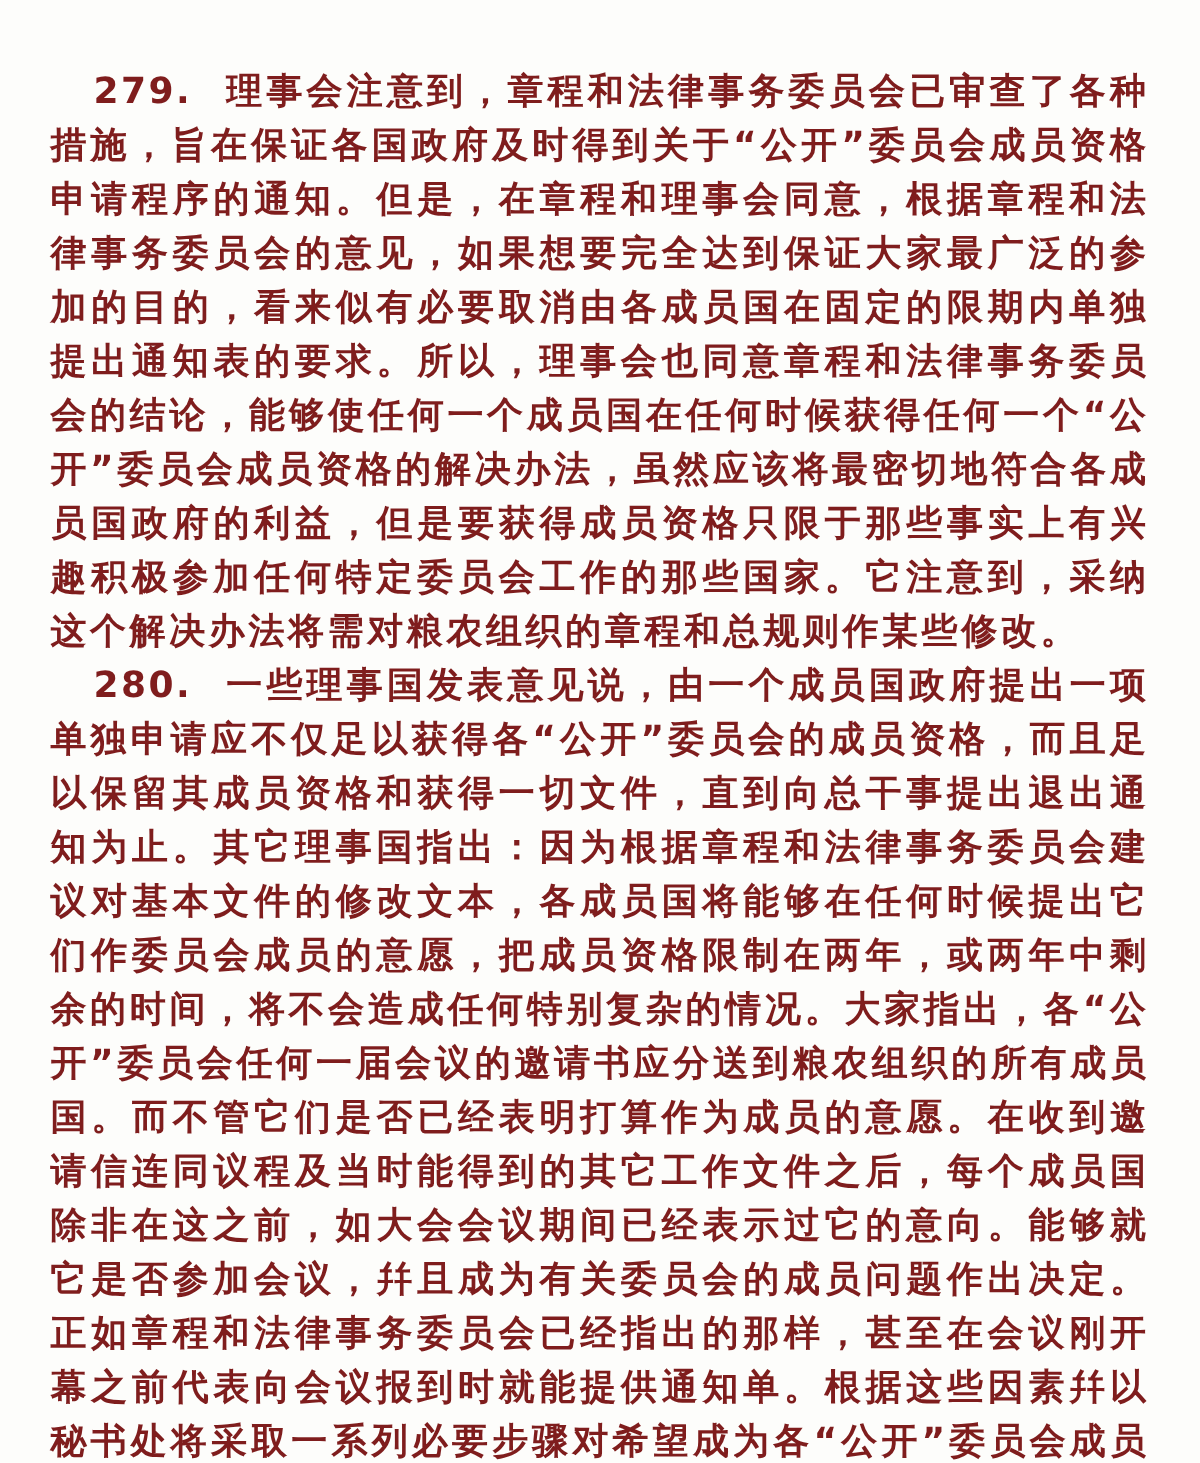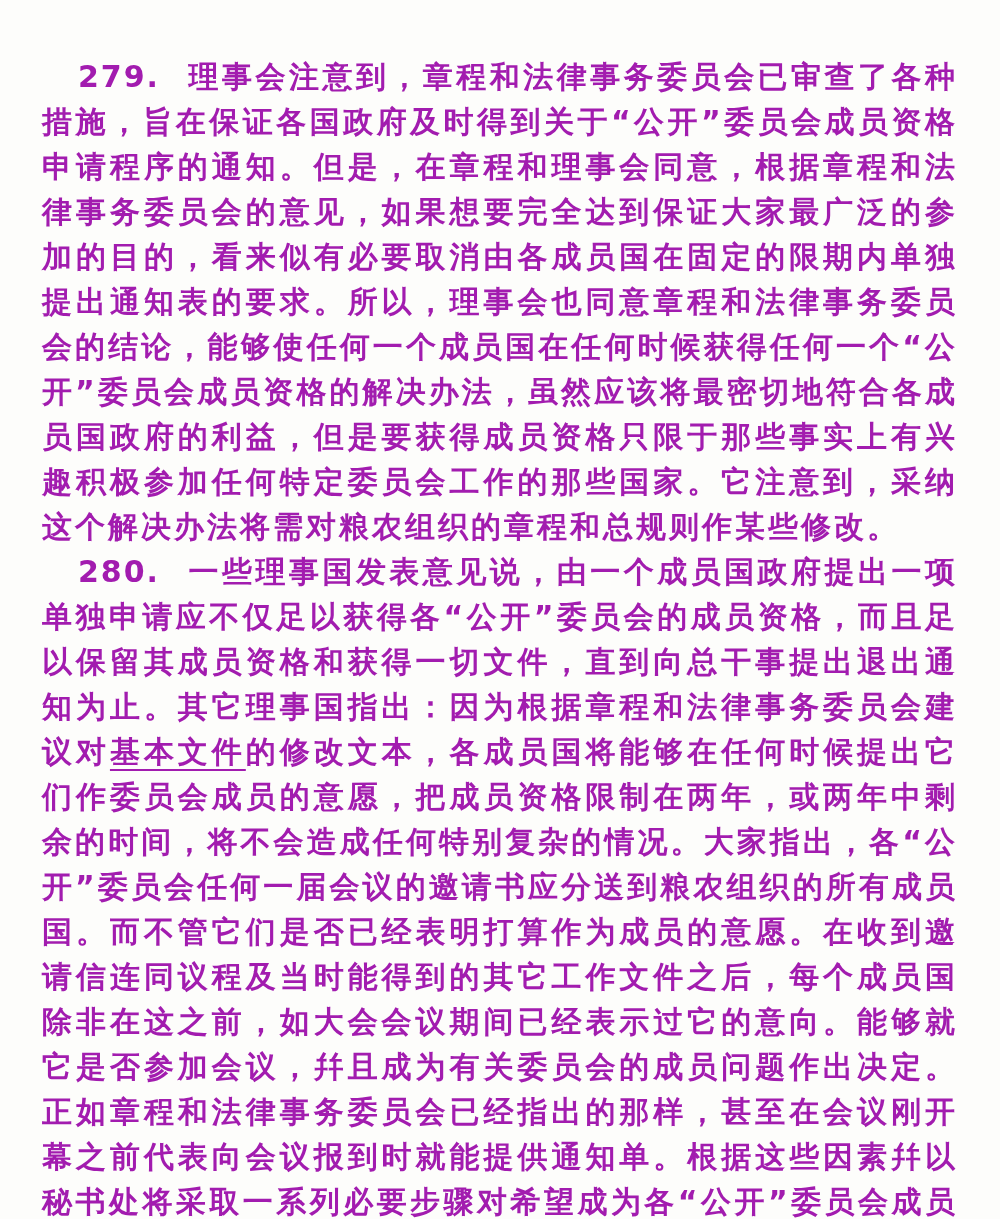--- a/index.html
+++ b/index.html
@@ -6,21 +6,21 @@
     margin: 0;
     padding: 0;
     background: #ffffff;
   }
   .page {
     position: relative;
     width: 1000px;
     height: 1219px;
     box-sizing: border-box;
     background: #fdfdfb;
-    color: #a21caf;
+    color: #7f1d1d;
     padding: 54px 42px 0 42px;
     font-family: "DejaVu Sans", sans-serif;
     font-weight: 700;
     font-size: 30px;
     line-height: 45px;
     overflow: hidden;
     -webkit-font-smoothing: none;
   }
   .para {
     margin: 0;
@@ -28,21 +28,20 @@
     text-justify: inter-character;
     text-indent: 36px;
     letter-spacing: 3px;
     word-break: break-all;
   }
   .pnum {
     margin-right: 28px;
     letter-spacing: 2px;
   }
   .underlined {
-    text-decoration: underline;
     text-decoration-thickness: 2px;
     text-underline-offset: 7px;
   }
 </style>
 </head>
 <body>
 
 <div class="page">
 
   <p class="para"><span class="pnum">279.</span><span>理事会注意到，章程和法律事务委员会已审查了各种措施，旨在保证各国政府及时得到关于“公开”委员会成员资格申请程序的通知。但是，在章程和理事会同意，根据章程和法律事务委员会的意见，如果想要完全达到保证大家最广泛的参加的目的，看来似有必要取消由各成员国在固定的限期内单独提出通知表的要求。所以，理事会也同意章程和法律事务委员会的结论，能够使任何一个成员国在任何时候获得任何一个“公开”委员会成员资格的解决办法，虽然应该将最密切地符合各成员国政府的利益，但是要获得成员资格只限于那些事实上有兴趣积极参加任何特定委员会工作的那些国家。它注意到，采纳这个解决办法将需对粮农组织的章程和总规则作某些修改。</span></p>

